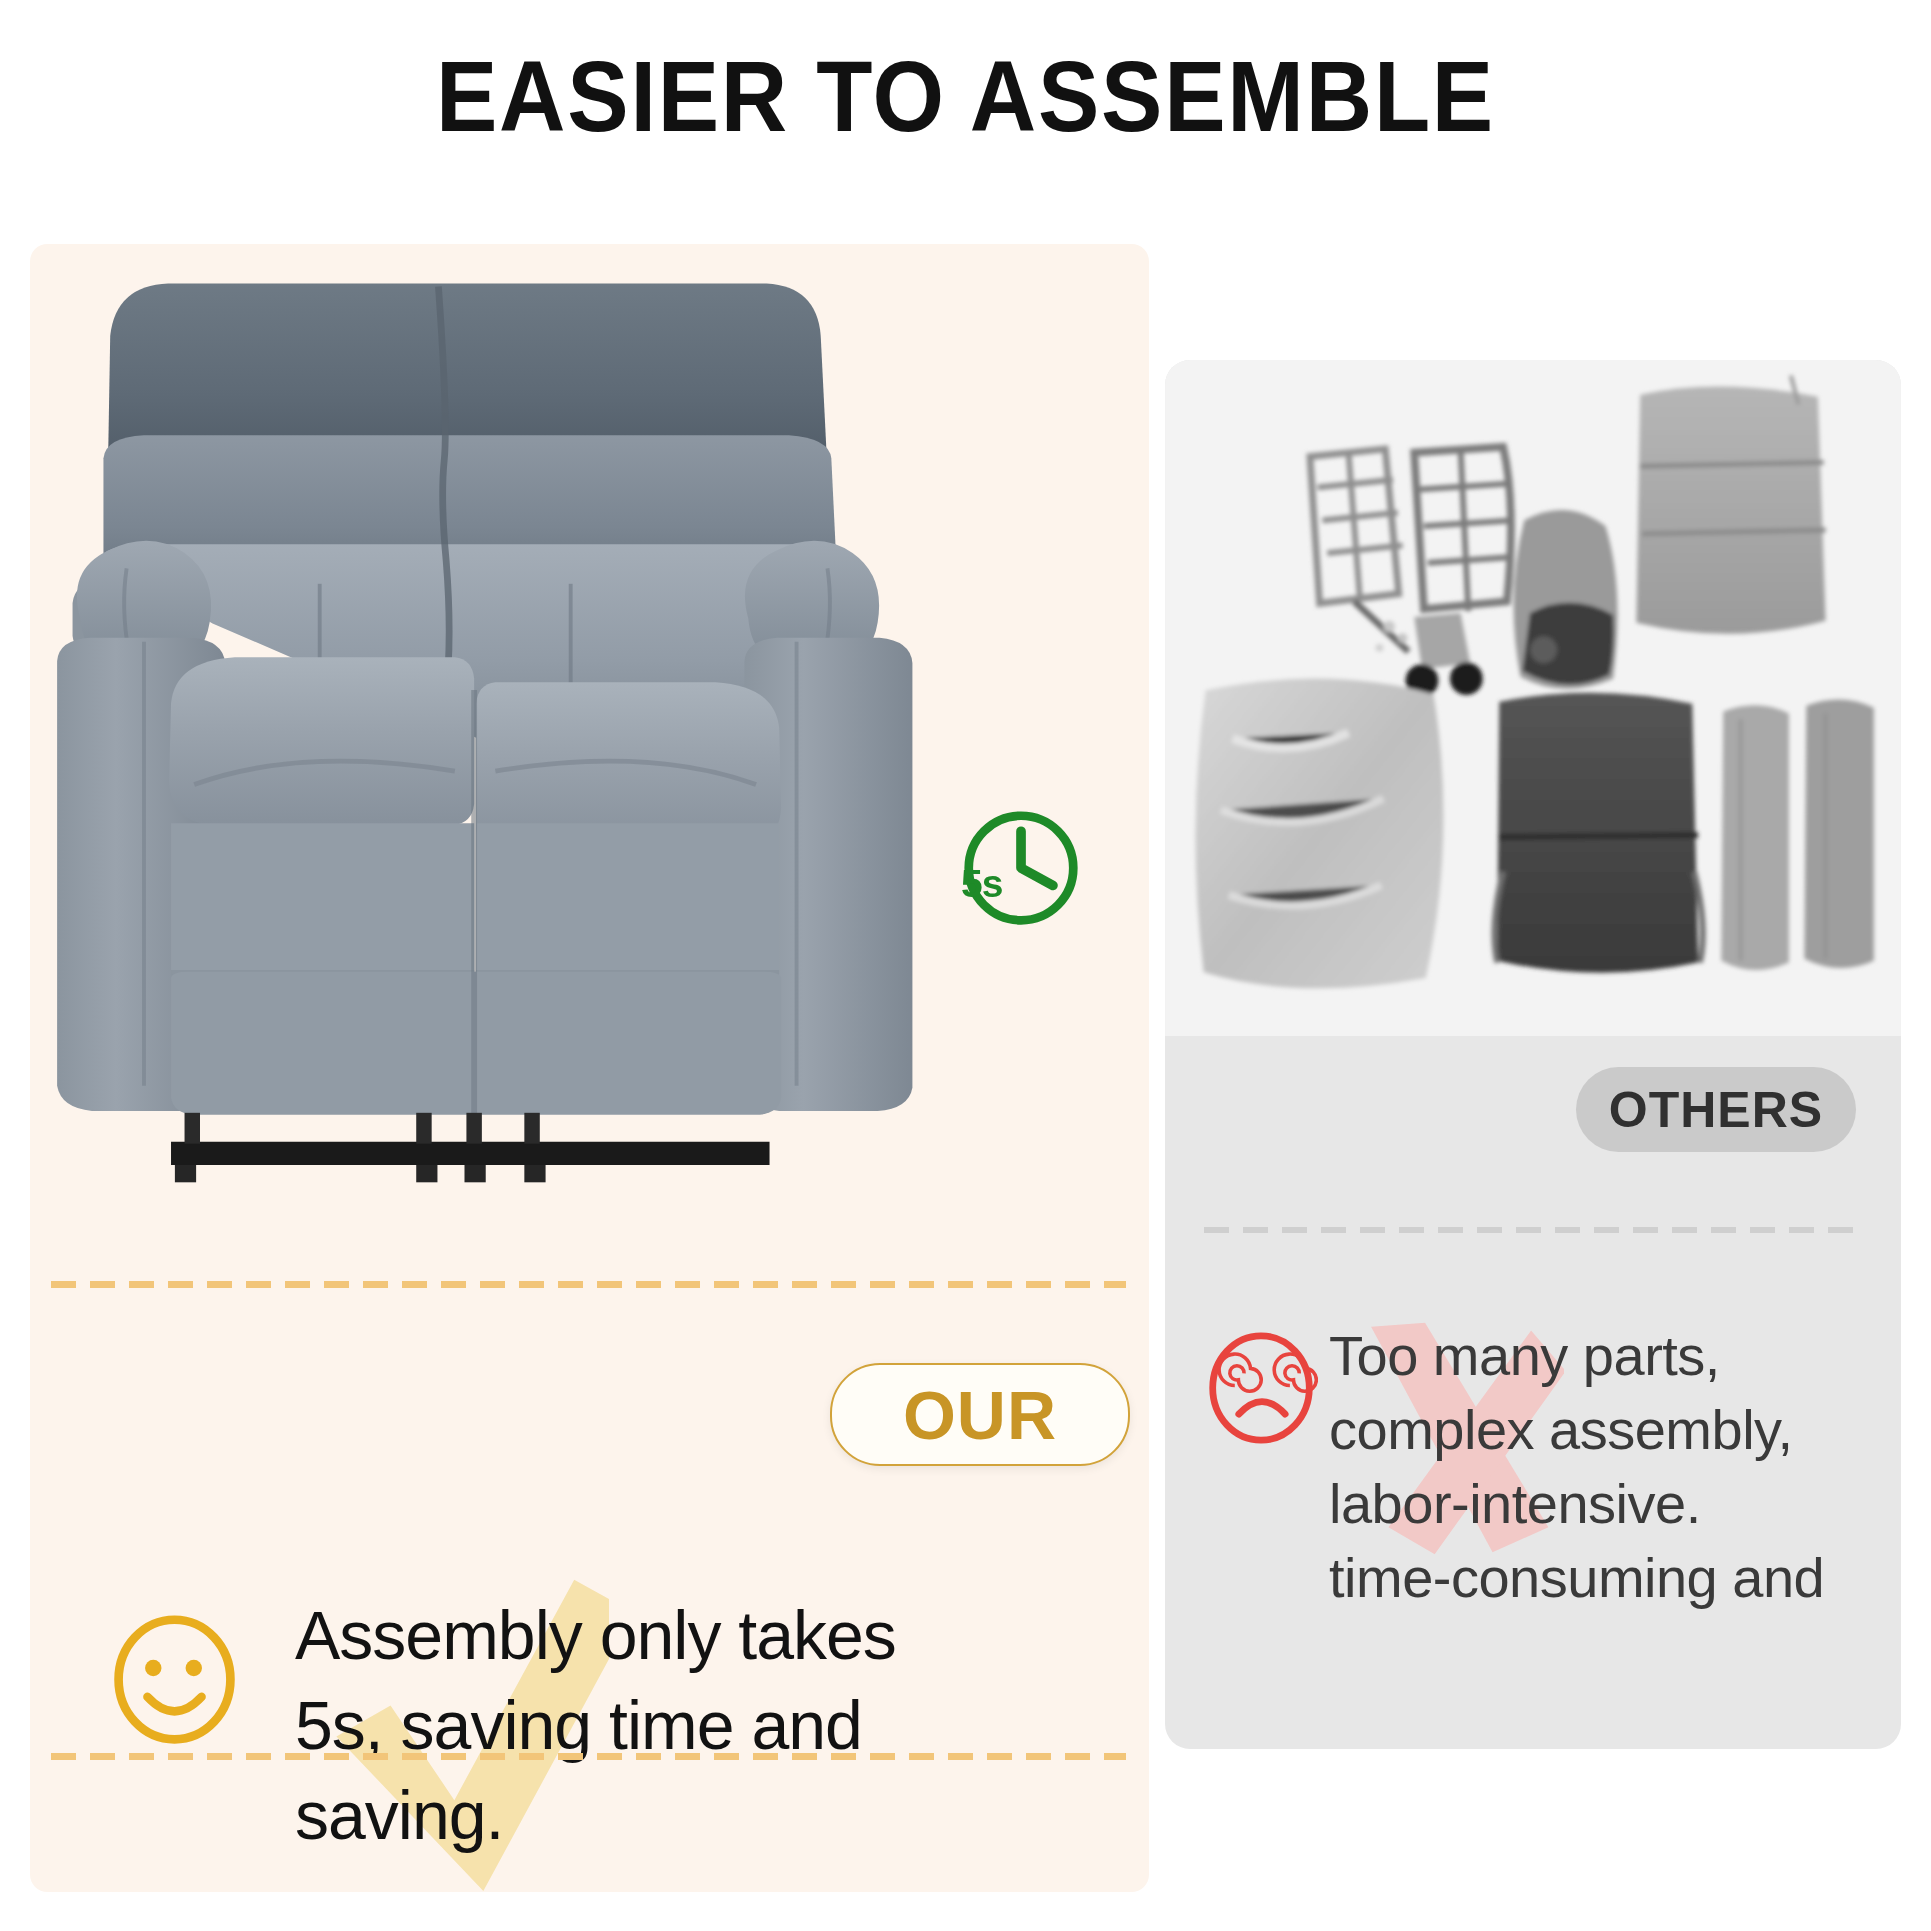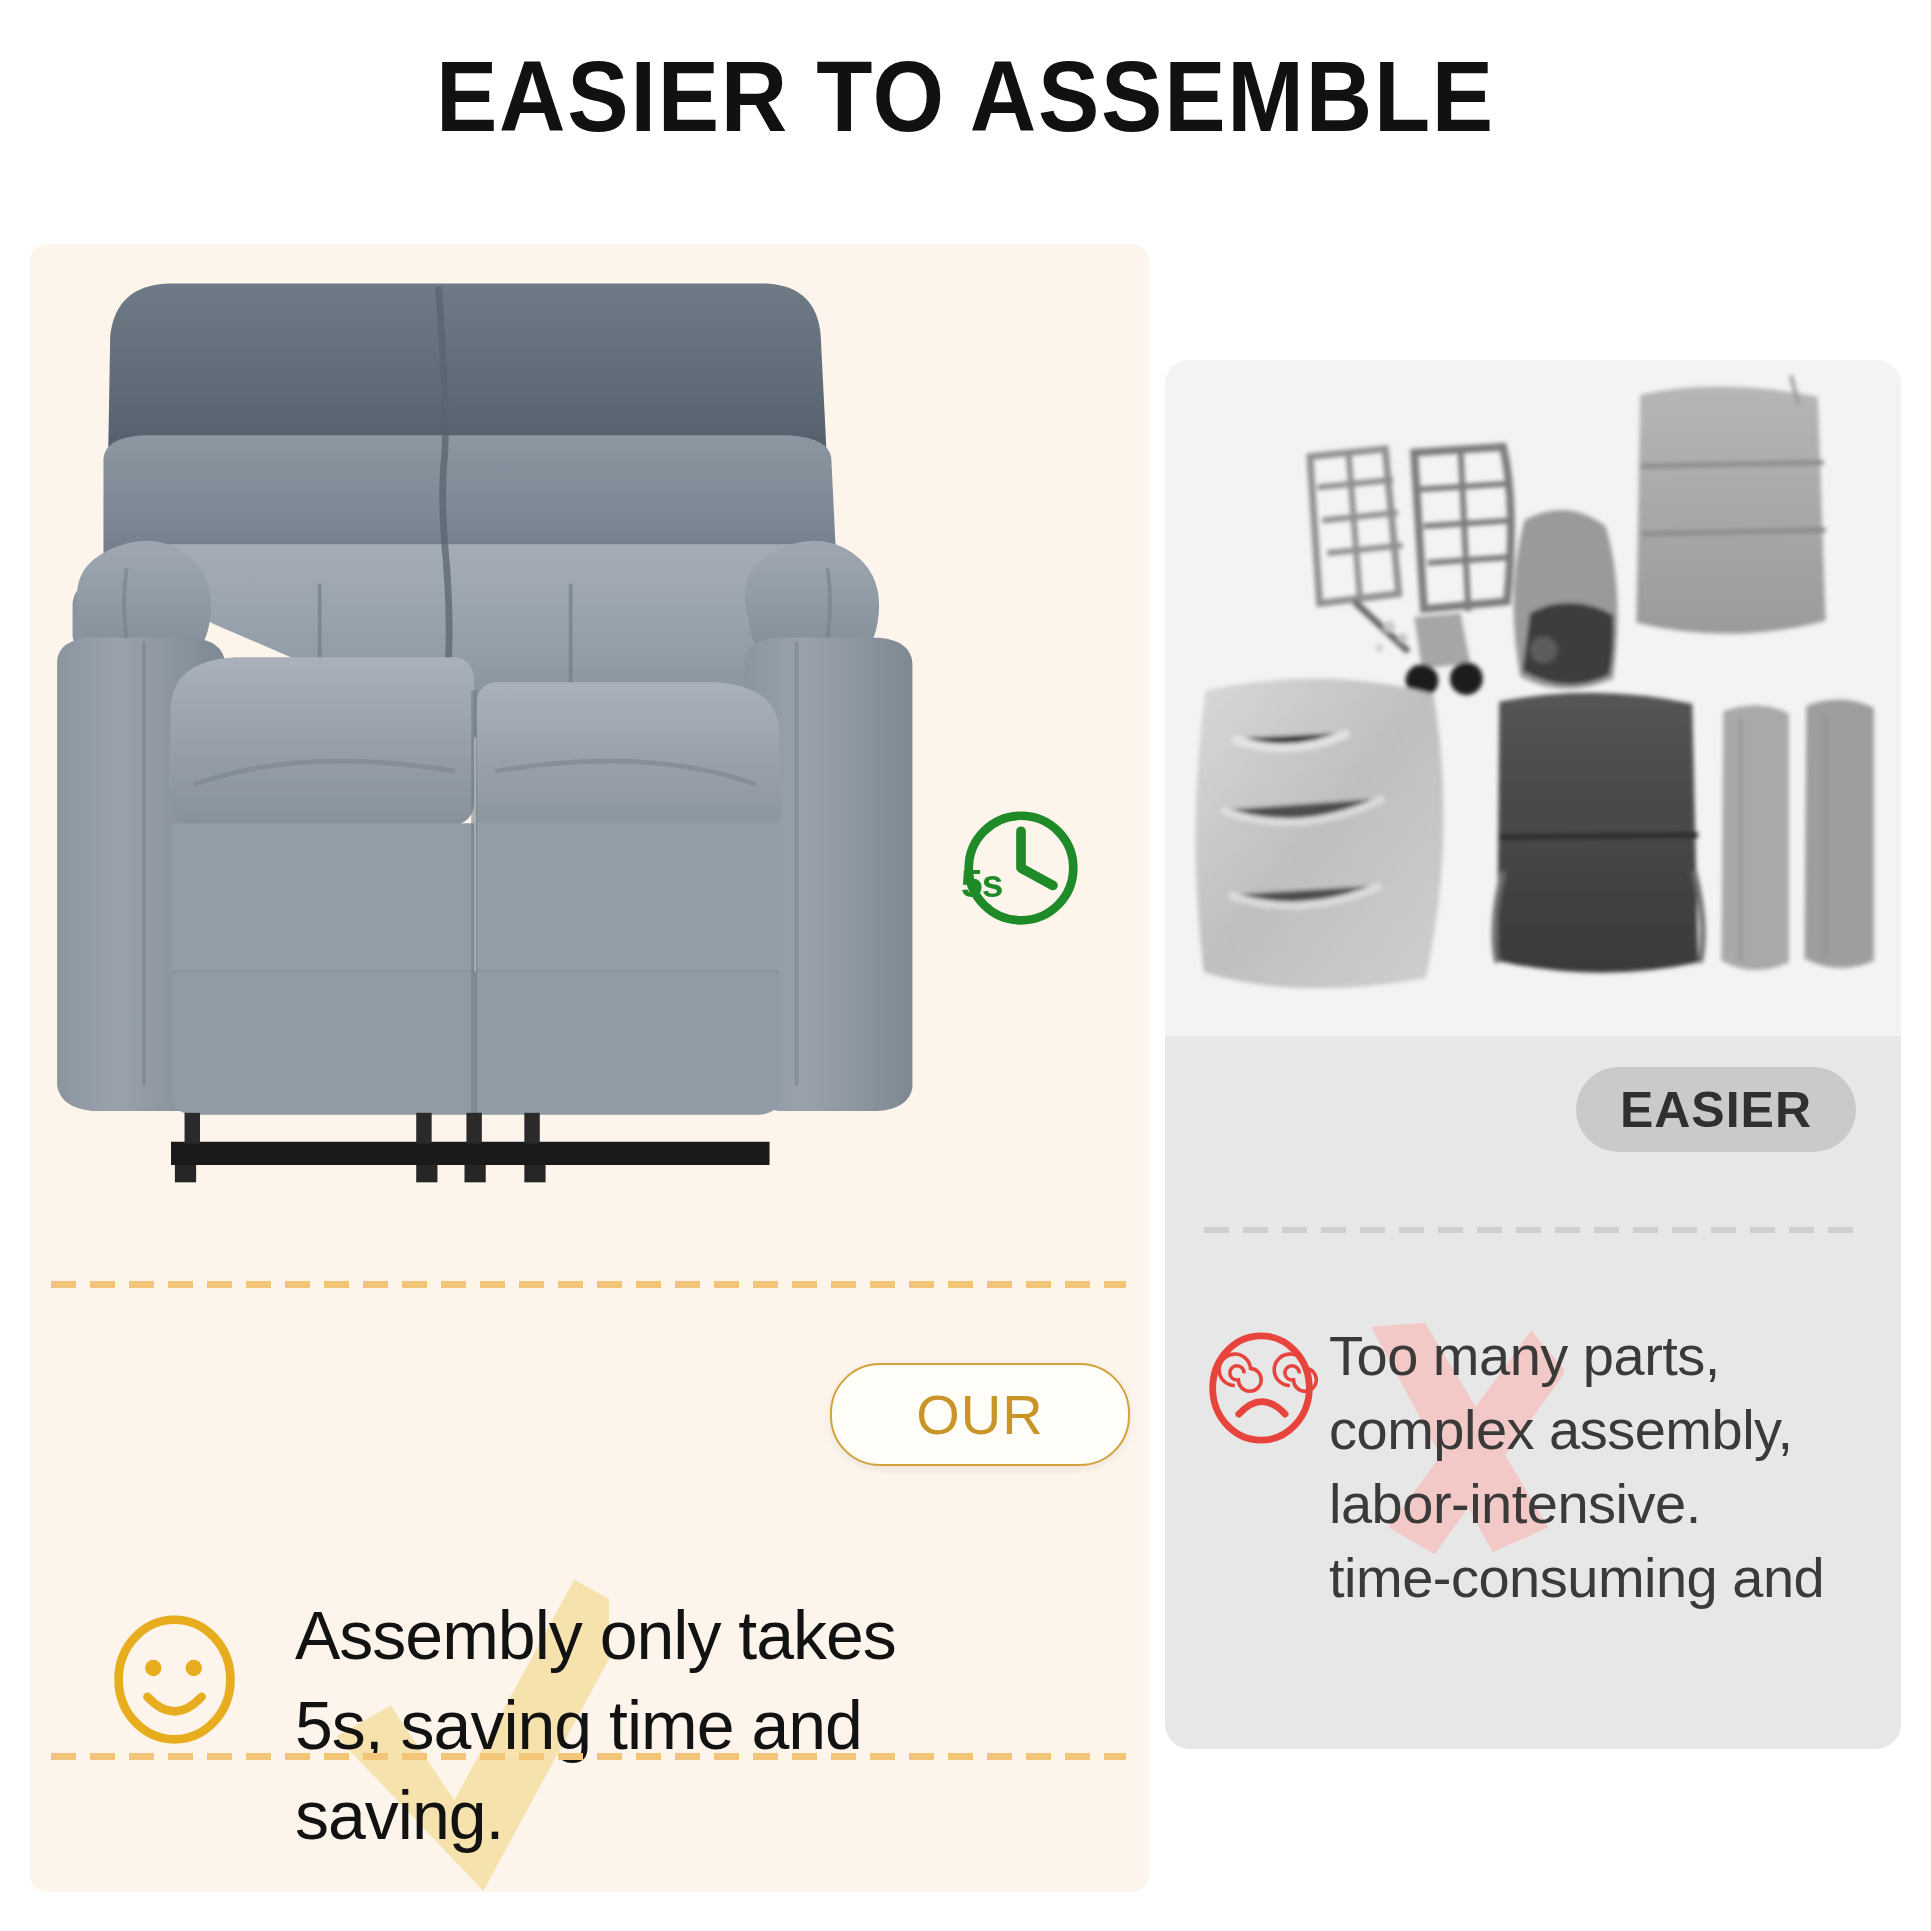--- a/index.html
+++ b/index.html
@@ -48,21 +48,21 @@
   }
 
   
   .our-badge{
     position:absolute;left:800px;top:1119px;width:296px;height:99px;
     background:#fffdf7;border:2.9px solid #d2a33a;border-radius:50px;
     display:flex;align-items:center;justify-content:center;
     box-shadow:0 2.9px 9.7px rgba(0,0,0,.07);
   }
   .our-badge span{
-    font-size:56px;font-weight:normal;color:#c89526;letter-spacing:1px;
+    font-size:68px;font-weight:bold;color:#c89526;letter-spacing:1px;
   }
 
   
   .others-badge{
     position:absolute;left:1577px;top:1067px;width:280px;height:85px;
     background:#cacaca;border-radius:44px;
     display:flex;align-items:center;justify-content:center;
   }
   .others-badge span{
     font-size:50px;font-weight:bold;color:#303030;letter-spacing:1px;
@@ -319,21 +319,21 @@
 
           <path d="M578 364 q36 -14 68 2 l0 258 q-36 16 -70 -2 z" fill="#a9a9a9"></path>
           <path d="M664 358 q36 -14 70 2 l0 262 q-36 16 -72 -2 z" fill="#9e9e9e"></path>
           <path d="M596 372 l0 250" stroke="#8d8d8d" stroke-width="4" opacity=".6"></path>
           <path d="M684 366 l0 254" stroke="#8d8d8d" stroke-width="4" opacity=".6"></path>
         </g>
       </svg>
     </div>
 
     <div class="others-badge" style="left:411px;top:707px;">
-      <span>EASIER</span>
+      <span>OTHERS</span>
     </div>
 
     <div class="dash-right" style="left:39px;top:867px;width:662px;"></div>
 
     <div class="blurb-right" style="left:42px;top:963px;">
       <div class="x-wm">
         <svg width="222" height="241" viewBox="0 0 230 250" xmlns="http://www.w3.org/2000/svg">
           <path d="M30 8 l56 -4 l128 212 l-58 26 z" fill="#f4c6c4"></path>
           <path d="M196 12 l36 42 l-136 190 l-48 -28 z" fill="#f4c6c4"></path>
         </svg>

